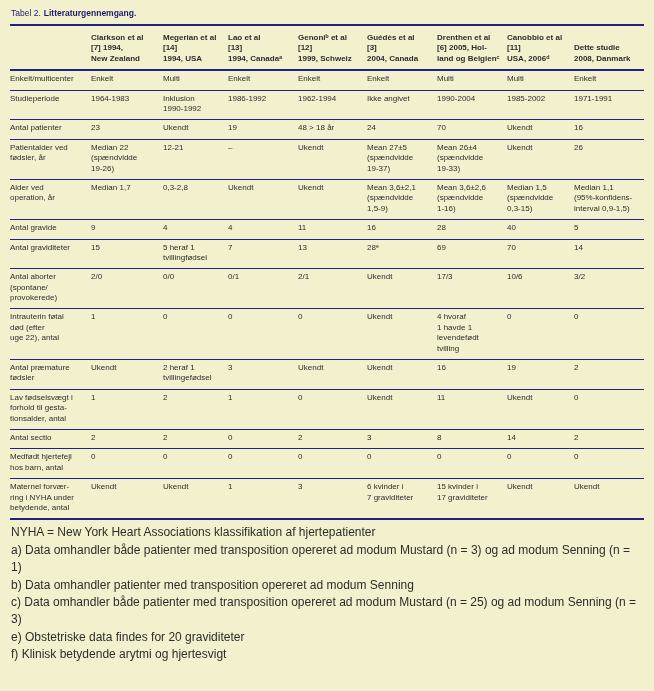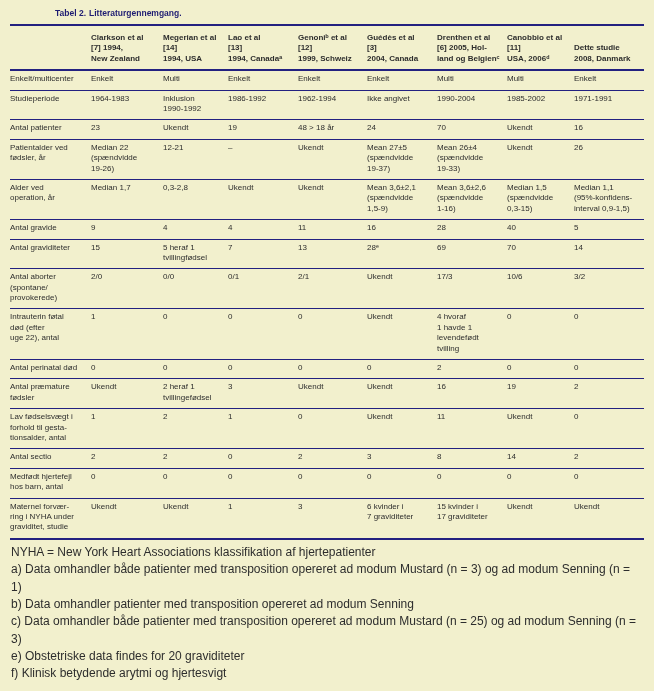--- a/index.html
+++ b/index.html
@@ -15,21 +15,21 @@
     background:var(--bg);
     font-family:"Liberation Sans", sans-serif;
     color:var(--text);
   }
   .figure{padding:6px 10px 0 10px;}
   .title{
     font-size:8.5px;line-height:1.3;
     color:var(--title);
     margin:2px 0 5px 1px;
   }
-  .title-label{font-weight:bold;margin-right:3px;margin-left:44px;}
+  .title-label{font-weight:normal;margin-right:3px;}
   .title-caption{font-weight:bold;margin-top:15px;}
   table.lit-table{
     width:634px;
     border-collapse:collapse;
     table-layout:fixed;
     border-top:2px solid var(--navy);
     border-bottom:2px solid var(--navy);
   }
   .lit-table th,.lit-table td{
     text-align:left;
@@ -228,31 +228,20 @@
           <td>0</td>
           <td>Ukendt</td>
           <td>4 hvoraf
 1 havde 1
 levendefødt
 tvilling</td>
           <td>0</td>
           <td>0</td>
         </tr>
         <tr>
-          <th>Antal perinatal død</th>
-          <td>0</td>
-          <td>0</td>
-          <td>0</td>
-          <td>0</td>
-          <td>0</td>
-          <td>2</td>
-          <td>0</td>
-          <td>0</td>
-        </tr>
-        <tr>
           <th>Antal præmature
 fødsler</th>
           <td>Ukendt</td>
           <td>2 heraf 1
 tvillingefødsel</td>
           <td>3</td>
           <td>Ukendt</td>
           <td>Ukendt</td>
           <td>16</td>
           <td>19</td>
@@ -290,21 +279,21 @@
           <td>0</td>
           <td>0</td>
           <td>0</td>
           <td>0</td>
           <td>0</td>
           <td>0</td>
         </tr>
         <tr>
           <th>Maternel forvær-
 ring i NYHA under
-graviditet, studie</th>
+betydende, antal</th>
           <td>Ukendt</td>
           <td>Ukendt</td>
           <td>1</td>
           <td>3</td>
           <td>6 kvinder i
 7 graviditeter</td>
           <td>15 kvinder i
 17 graviditeter</td>
           <td>Ukendt</td>
           <td>Ukendt</td>

